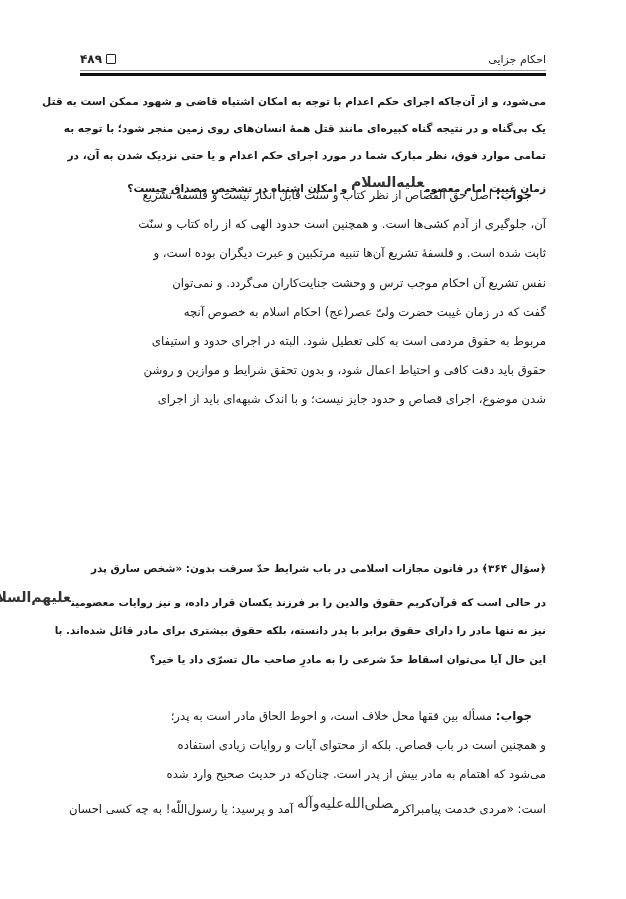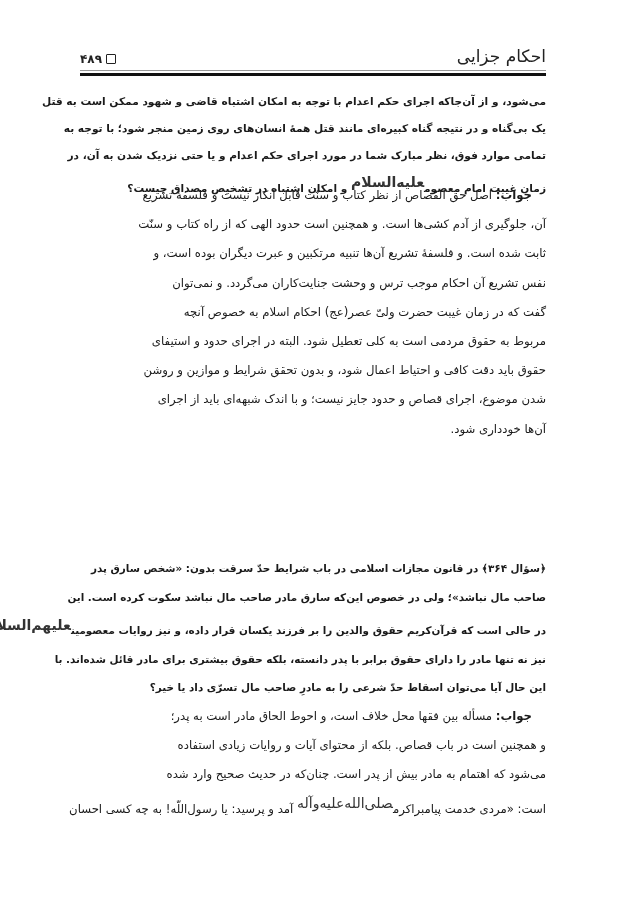--- a/index.html
+++ b/index.html
@@ -5,21 +5,21 @@
   html, body { margin: 0; padding: 0; background: #ffffff; }
   body {
     width: 626px; height: 899px; position: relative; overflow: hidden;
     font-family: "DejaVu Sans", sans-serif; color: #1a1a1a;
   }
   .page { position: absolute; left: 80px; top: 0; width: 466px; height: 899px; direction: rtl; }
   .running-header {
     position: absolute; top: 44px; left: 0; right: 0; height: 22px;
     display: flex; justify-content: space-between; align-items: flex-end;
   }
-  .header-title { font-size: 17px; color: #222; }
+  .header-title { font-size: 11px; color: #222; }
   .page-num-wrap { display: flex; align-items: center; gap: 4px; direction: ltr; }
   .page-num { font-size: 12px; font-weight: bold; color: #222; }
   .square-icon { display: inline-block; width: 8px; height: 8px; border: 1.5px solid #222; border-radius: 1px; }
   .rule-thin { position: absolute; top: 70px; left: 0; right: 0; height: 1px; background: #999; }
   .rule-thick { position: absolute; top: 73px; left: 0; right: 0; height: 2.5px; background: #111; }
 
   .block { position: absolute; left: 6px; right: 0; text-align: justify; text-align-last: right; }
   .q1 { top: 88px; font-size: 10.6px; font-weight: bold; line-height: 27px; }
   .a1 { top: 181px; font-size: 11.7px; line-height: 29.2px; }
   .section-title { position: absolute; top: 510px; left: 0; right: 0; font-size: 14.5px; font-weight: bold; text-align: right; }
@@ -54,27 +54,25 @@
 
   <div class="block a1">
     <span class="line indent"><span class="label">جواب:</span><span> اصل حق القصاص از نظر کتاب و سنّت قابل انکار نیست و فلسفهٔ تشریع</span></span>
     <span class="line">آن، جلوگیری از آدم کشی‌ها است. و همچنین است حدود الهی که از راه کتاب و سنّت</span>
     <span class="line">ثابت شده است. و فلسفهٔ تشریع آن‌ها تنبیه مرتکبین و عبرت دیگران بوده است، و</span>
     <span class="line">نفس تشریع آن احکام موجب ترس و وحشت جنایت‌کاران می‌گردد. و نمی‌توان</span>
     <span class="line">گفت که در زمان غیبت حضرت ولیّ عصر(عج) احکام اسلام به خصوص آنچه</span>
     <span class="line">مربوط به حقوق مردمی است به کلی تعطیل شود. البته در اجرای حدود و استیفای</span>
     <span class="line">حقوق باید دقت کافی و احتیاط اعمال شود، و بدون تحقق شرایط و موازین و روشن</span>
     <span class="line">شدن موضوع، اجرای قصاص و حدود جایز نیست؛ و با اندک شبهه‌ای باید از اجرای</span>
-    <span class="line">آن‌ها خودداری شود.</span>
   </div>
 
 
   <div class="block q2">
     <span class="line"><span class="label">﴿سؤال ۳۶۴﴾</span><span> در قانون مجازات اسلامی در باب شرایط حدّ سرقت بدون: «شخص سارق پدر</span></span>
-    <span class="line">صاحب مال نباشد»؛ ولی در خصوص این‌که سارق مادر صاحب مال نباشد سکوت کرده است. این</span>
     <span class="line"><span>در حالی است که قرآن‌کریم حقوق والدین را بر فرزند یکسان قرار داده، و نیز روایات معصومین</span><span class="honor">علیهم‌السلام</span></span>
     <span class="line">نیز نه تنها مادر را دارای حقوق برابر با پدر دانسته، بلکه حقوق بیشتری برای مادر قائل شده‌اند. با</span>
     <span class="line">این حال آیا می‌توان اسقاط حدّ شرعی را به مادرِ صاحب مال تسرّی داد یا خیر؟</span>
   </div>
 
   <div class="block a2">
     <span class="line indent"><span class="label">جواب:</span><span> مسأله بین فقها محل خلاف است، و احوط الحاق مادر است به پدر؛</span></span>
     <span class="line">و همچنین است در باب قصاص. بلکه از محتوای آیات و روایات زیادی استفاده</span>
     <span class="line">می‌شود که اهتمام به مادر بیش از پدر است. چنان‌که در حدیث صحیح وارد شده</span>
     <span class="line"><span>است: «مردی خدمت پیامبراکرم</span><span class="honor">صلی‌الله‌علیه‌وآله</span><span> آمد و پرسید: یا رسول‌اللّه! به چه کسی احسان</span></span>

